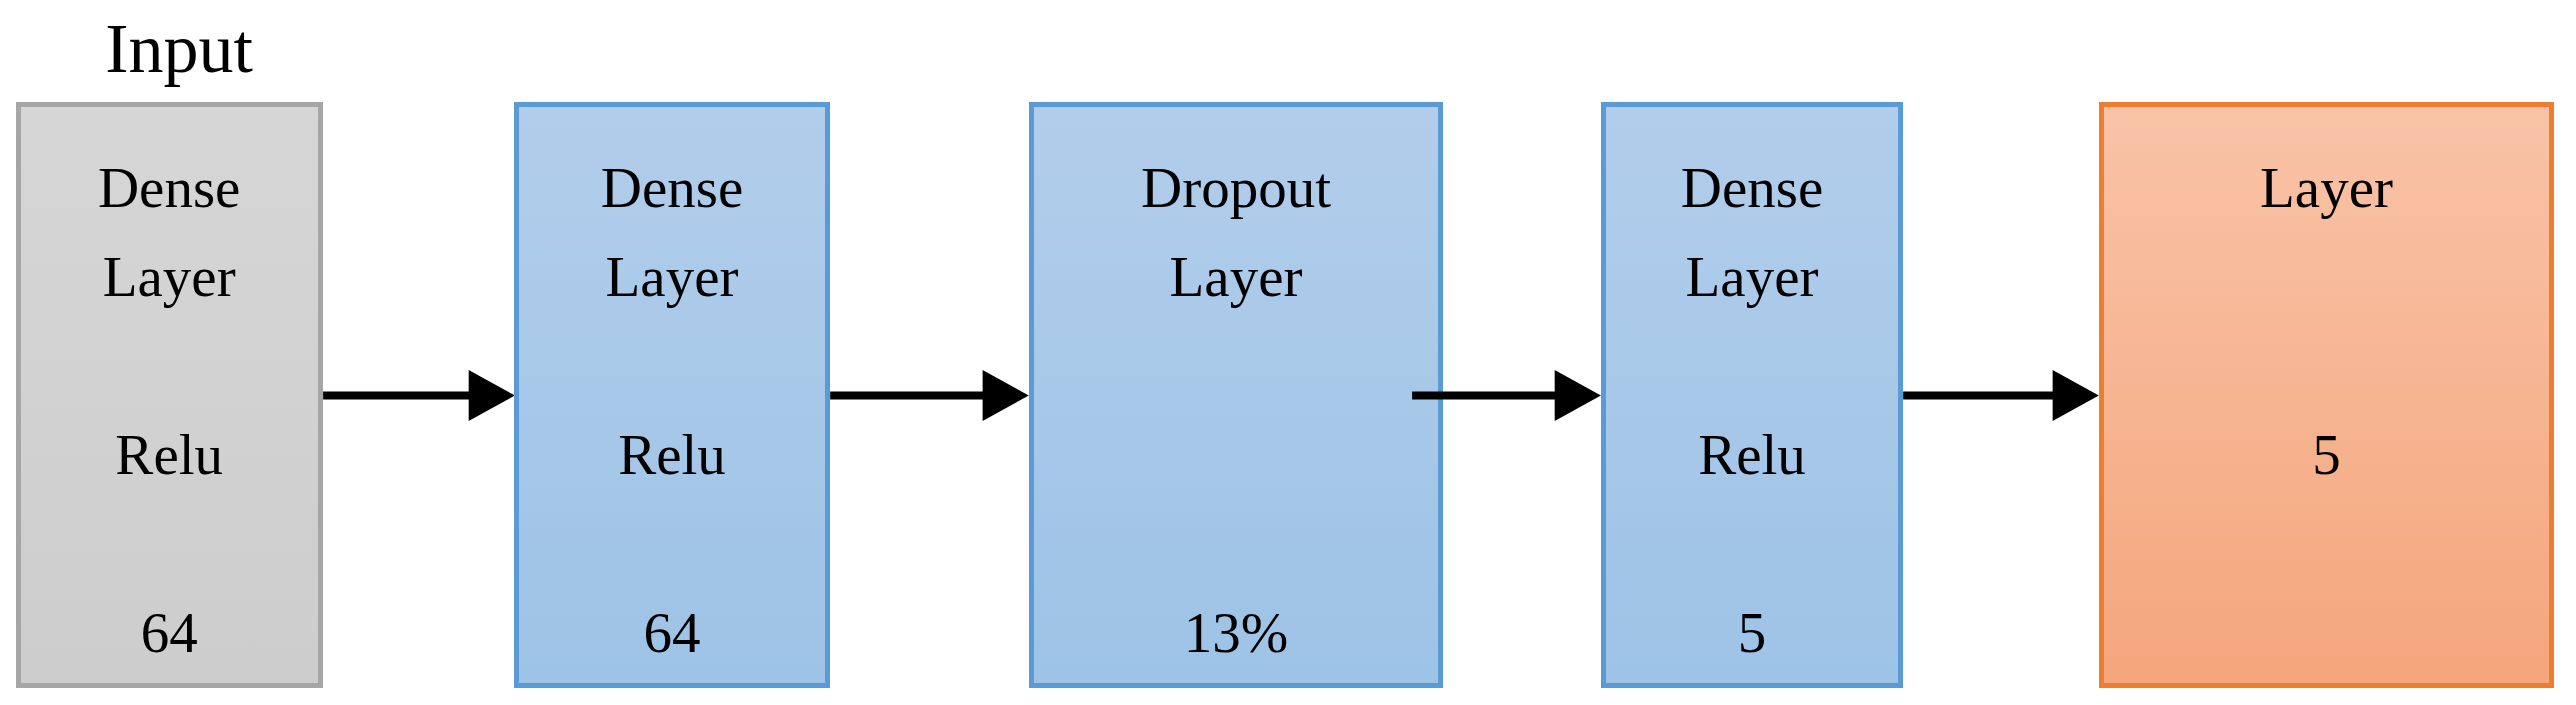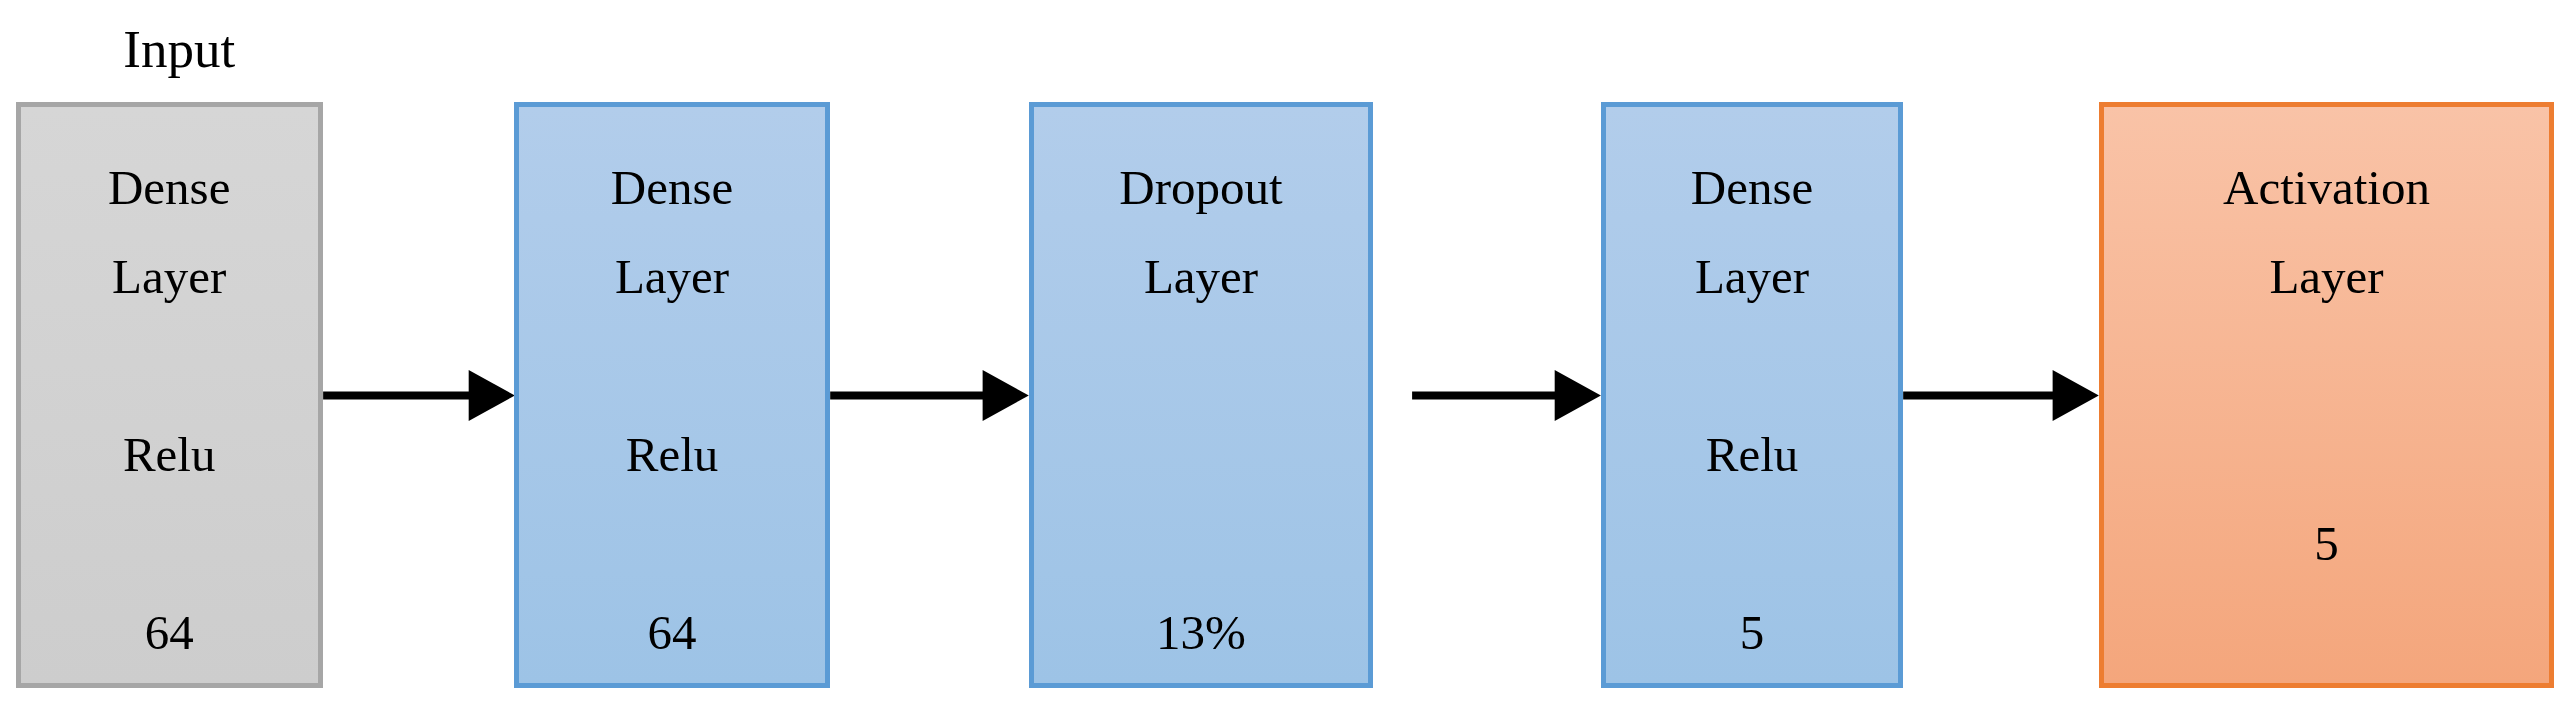--- a/index.html
+++ b/index.html
@@ -15,32 +15,32 @@
     background: #ffffff;
     overflow: hidden;
     color: #000000;
   }
   .io-label {
     position: absolute;
     top: 2px;
     height: 94px;
     line-height: 94px;
     text-align: center;
-    font-size: 53px;
+    font-size: 70px;
     color: #000000;
     white-space: nowrap;
   }
   .node {
     position: absolute;
     top: 102px;
     height: 586px;
     box-sizing: border-box;
     text-align: center;
     padding-top: 36px;
-    font-size: 49px;
+    font-size: 57px;
   }
   .node .line {
     height: 89px;
     line-height: 89px;
     white-space: nowrap;
   }
   .node.gray {
     background: linear-gradient(180deg, #d6d6d6 0%, #cdcdcd 100%);
     border: 5.9px solid #a6a6a6;
   }
@@ -87,21 +87,21 @@
     <div class="line">Relu</div>
     <div class="line"></div>
     <div class="line">64</div>
   </div>
 
   <svg class="arrow" style="left:830px; width:199px;" viewBox="0 0 202 60">
     <line x1="0" y1="30" x2="159" y2="30" stroke="#000000" stroke-width="8"></line>
     <polygon points="155,4 202,30 155,56" fill="#000000"></polygon>
   </svg>
 
-  <div class="node blue" style="left:1029px; width:344px;">
+  <div class="node blue" style="left:1029px; width:414px;">
     <div class="line">Dropout</div>
     <div class="line">Layer</div>
     <div class="line"></div>
     <div class="line"></div>
     <div class="line"></div>
     <div class="line">13%</div>
   </div>
 
   <svg class="arrow" style="left:1412px; width:189px;" viewBox="0 0 192 60">
     <line x1="0" y1="30" x2="149" y2="30" stroke="#000000" stroke-width="8"></line>
@@ -116,21 +116,20 @@
     <div class="line"></div>
     <div class="line">5</div>
   </div>
 
   <svg class="arrow" style="left:1903px; width:196px;" viewBox="0 0 199 60">
     <line x1="0" y1="30" x2="156" y2="30" stroke="#000000" stroke-width="8"></line>
     <polygon points="152,4 199,30 152,56" fill="#000000"></polygon>
   </svg>
 
   <div class="node orange" style="left:2099px; width:455px;">
-    <div class="line">Activation</div>
     <div class="line">Layer</div>
     <div class="line"></div>
     <div class="line"></div>
     <div class="line">5</div>
   </div>
 
 </div>
 
 
 </body></html>

